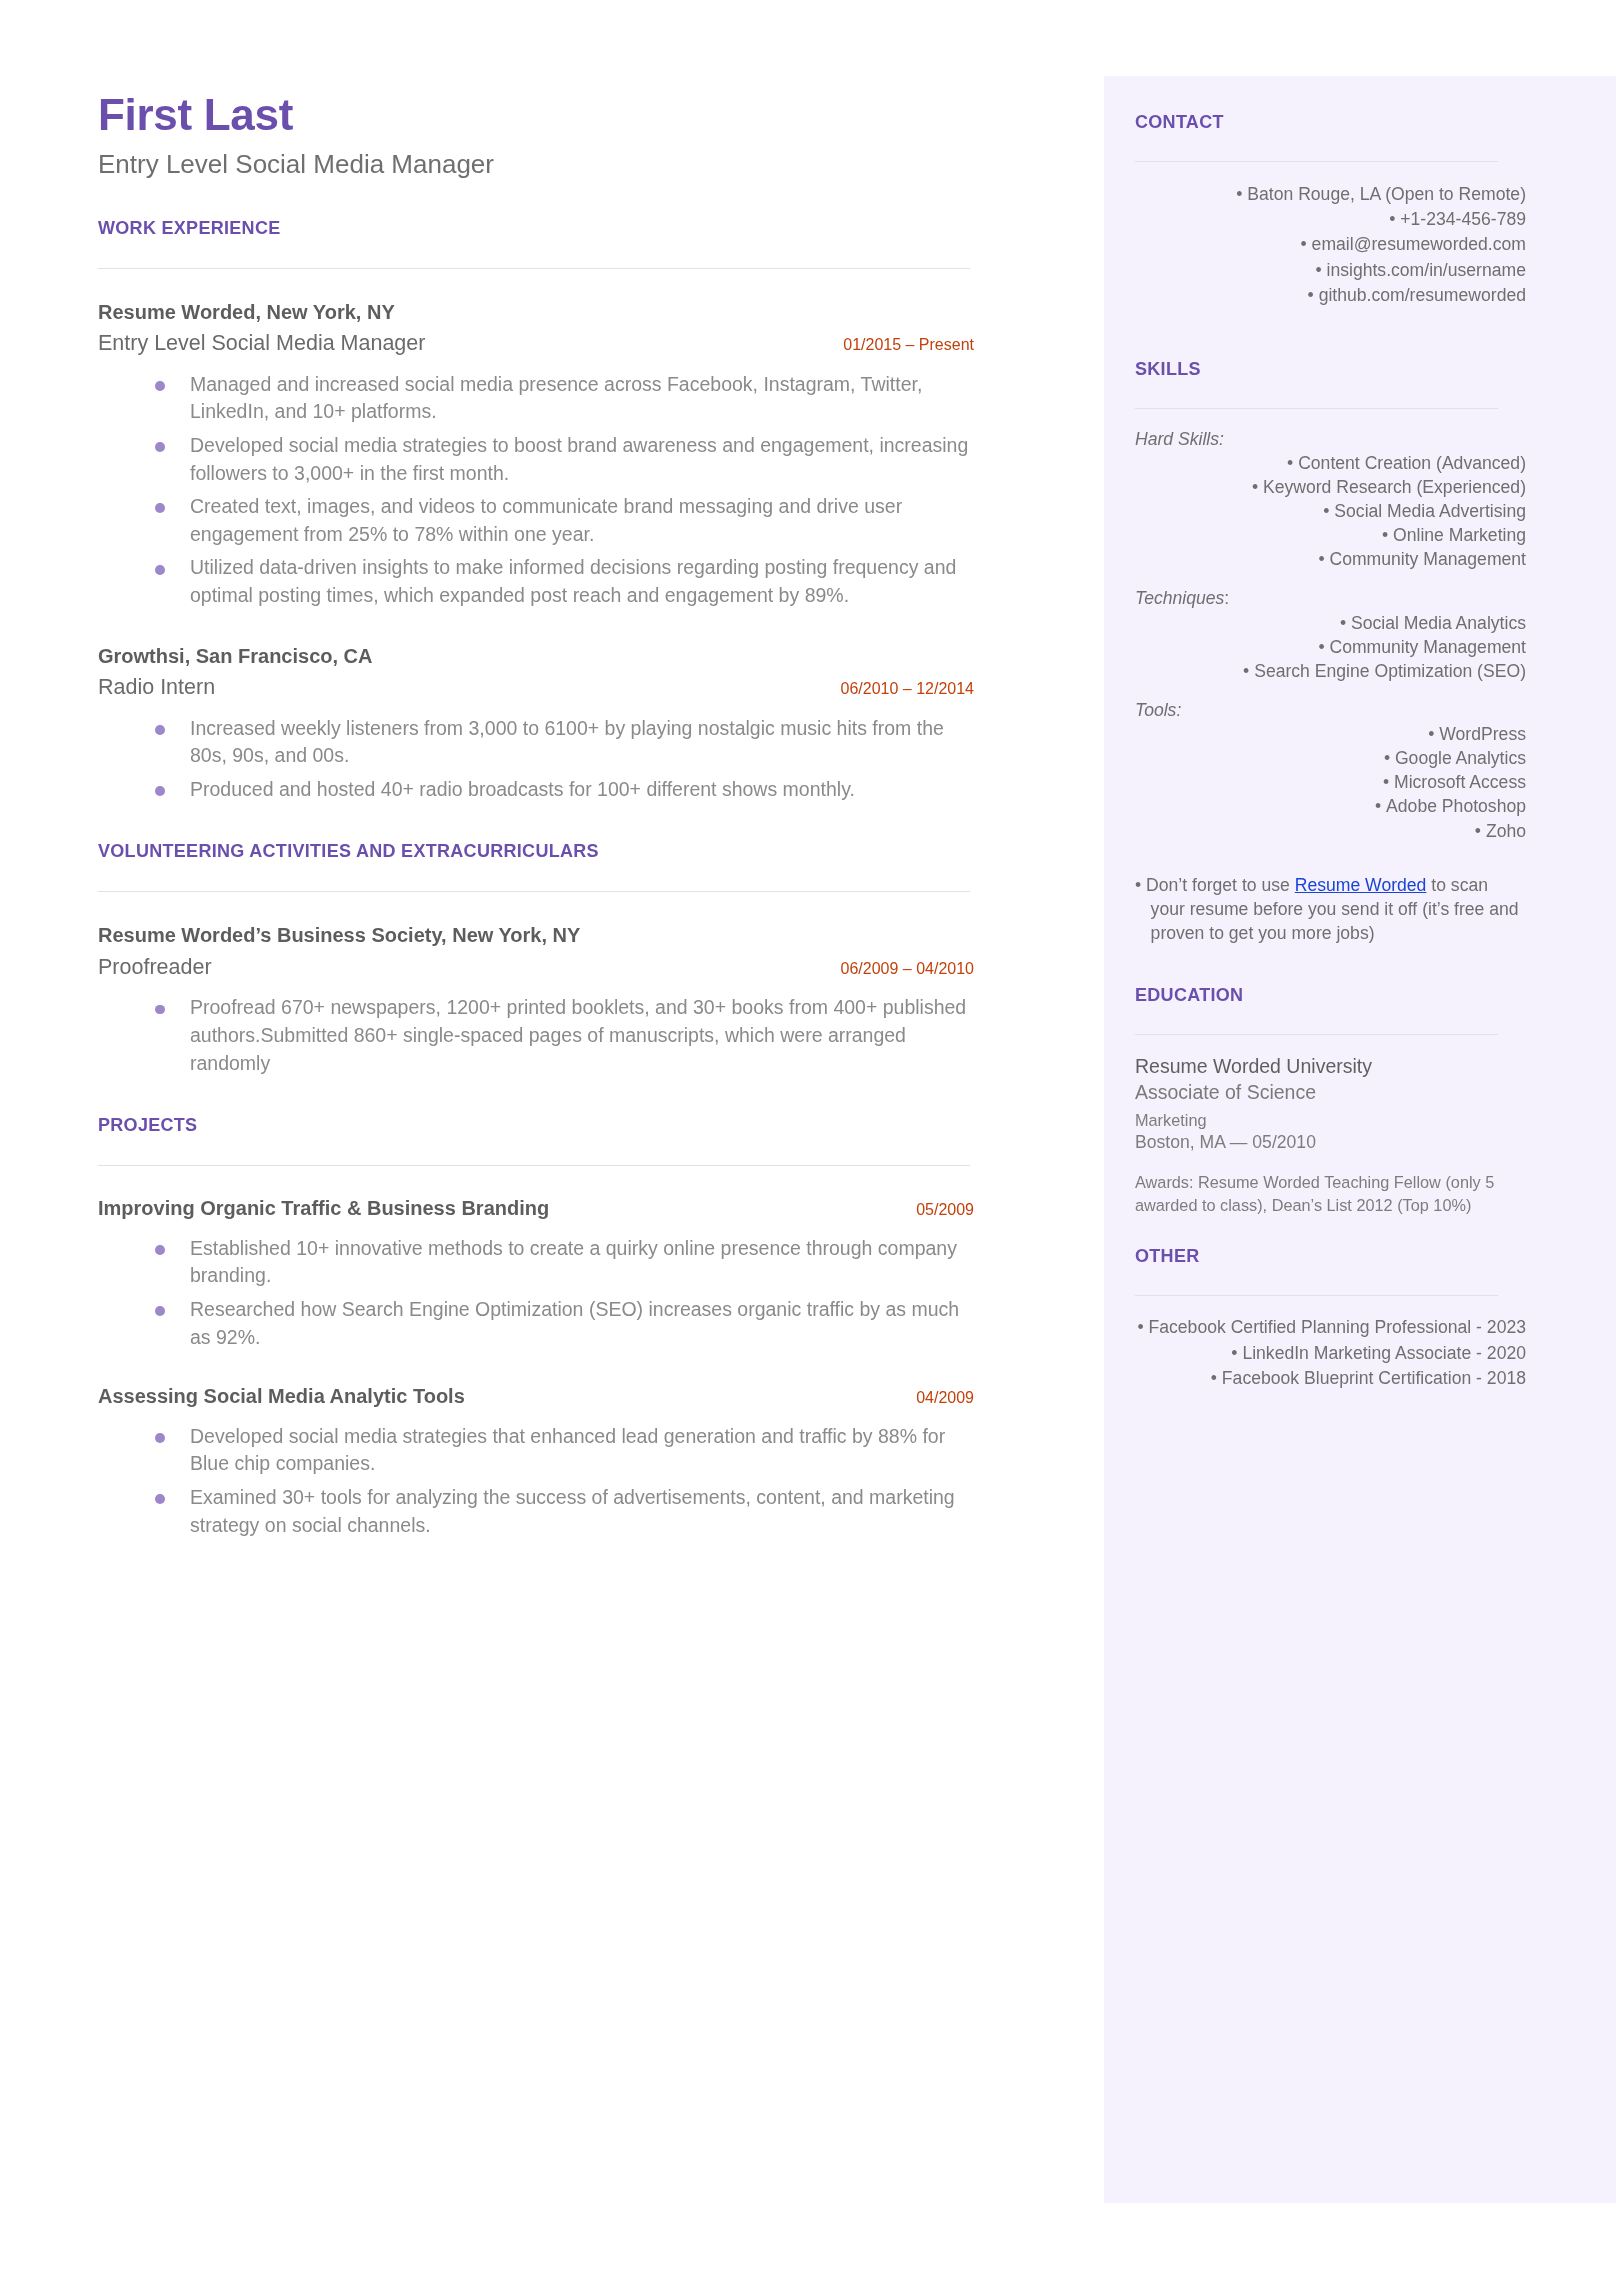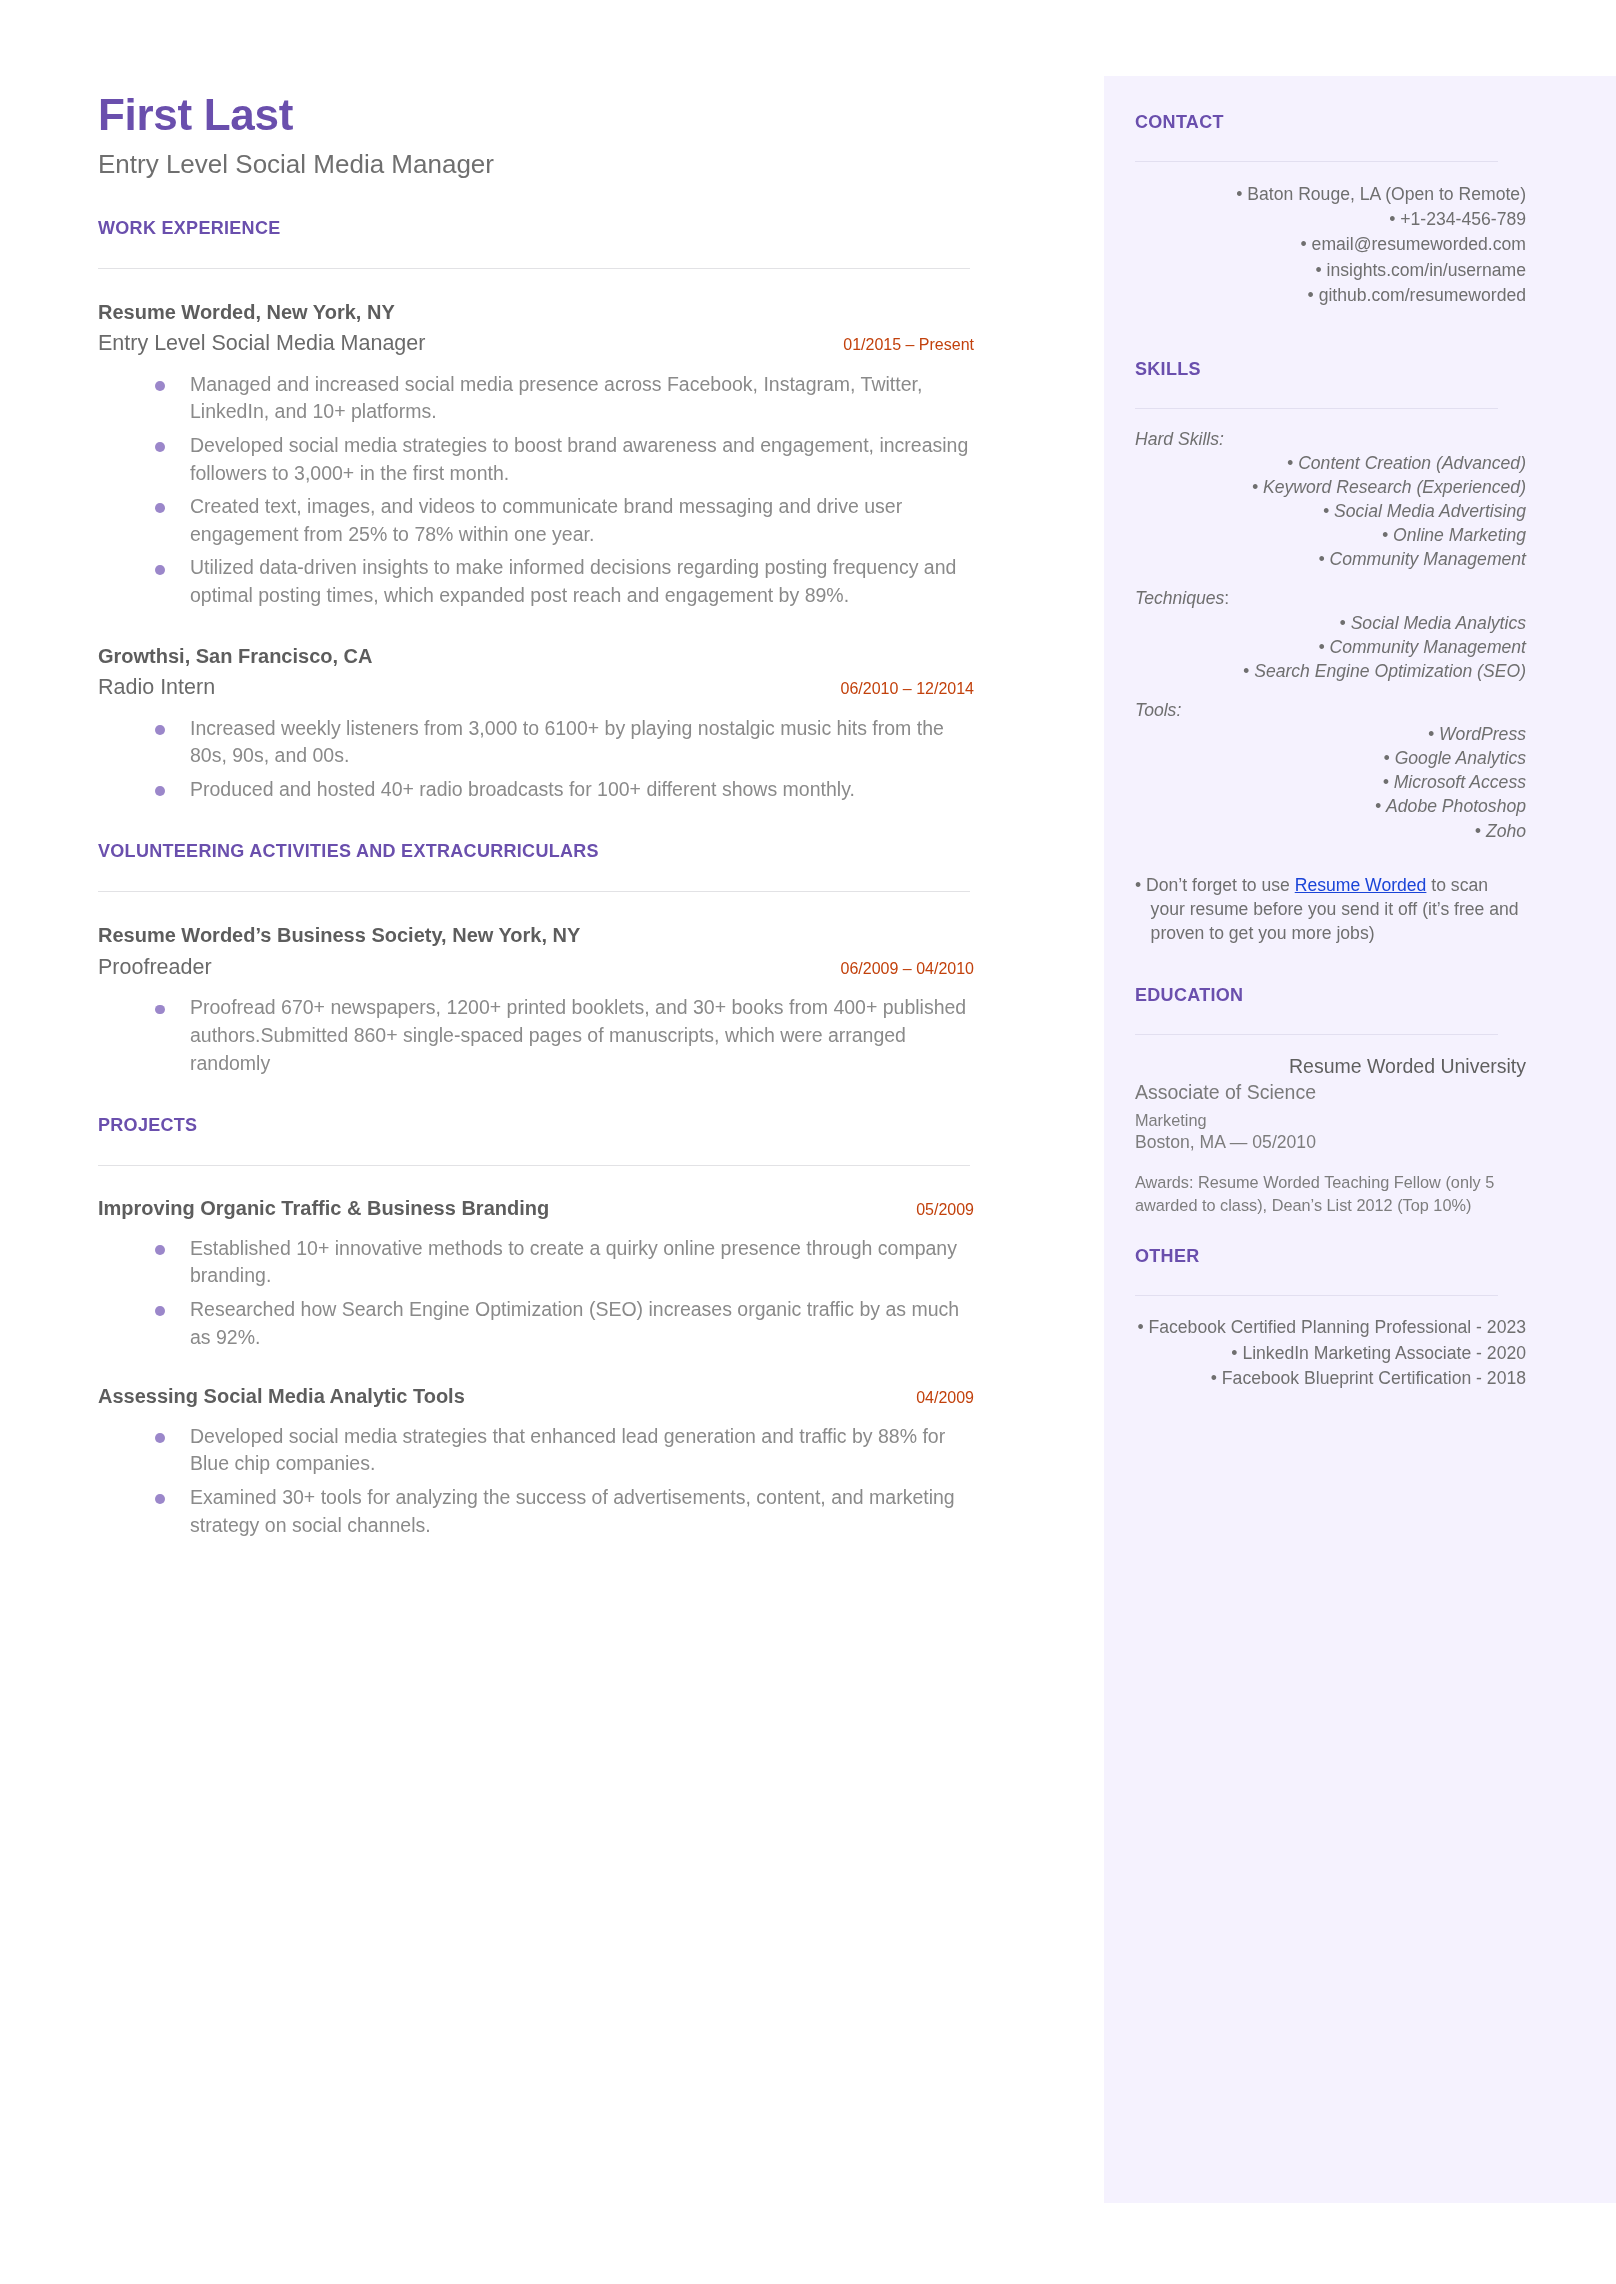--- a/index.html
+++ b/index.html
@@ -175,21 +175,21 @@
     padding-left: 15.6px;
     margin-bottom: 1.3px;
     text-align: right;
   }
 
   .side-list li::before {
     content: "\2022\00a0 ";
     color: #6f6f6f;
   }
 
-  .side-list.tight li { margin-bottom: 0; font-style: italic; }
+  .side-list.tight li { margin-bottom: 0; }
 
   .group-label {
     font-size: 17.6px;
     color: #6f6f6f;
     font-style: italic;
     margin-top: 17px;
   }
 
   .group-label .plain { font-style: normal; }
 
@@ -209,21 +209,20 @@
   .promo a {
     color: #1a44d8;
     text-decoration: underline;
   }
 
   .edu-school {
     font-size: 19.5px;
     color: #5f5f5f;
     margin-top: 19.5px;
     line-height: 1.25;
-    text-align: right;
   }
 
   .edu-degree {
     font-size: 19.5px;
     color: #7a7a7a;
     line-height: 1.3;
     margin-top: 1.3px;
   }
 
   .edu-minor {

